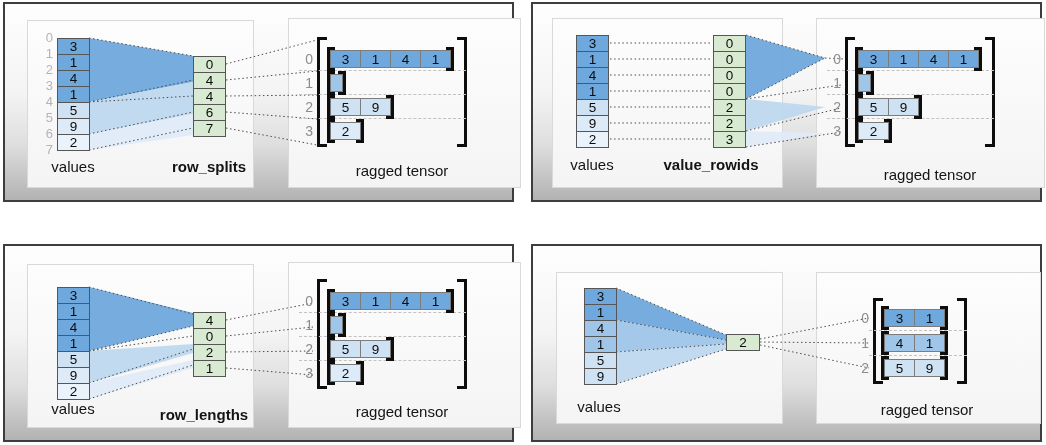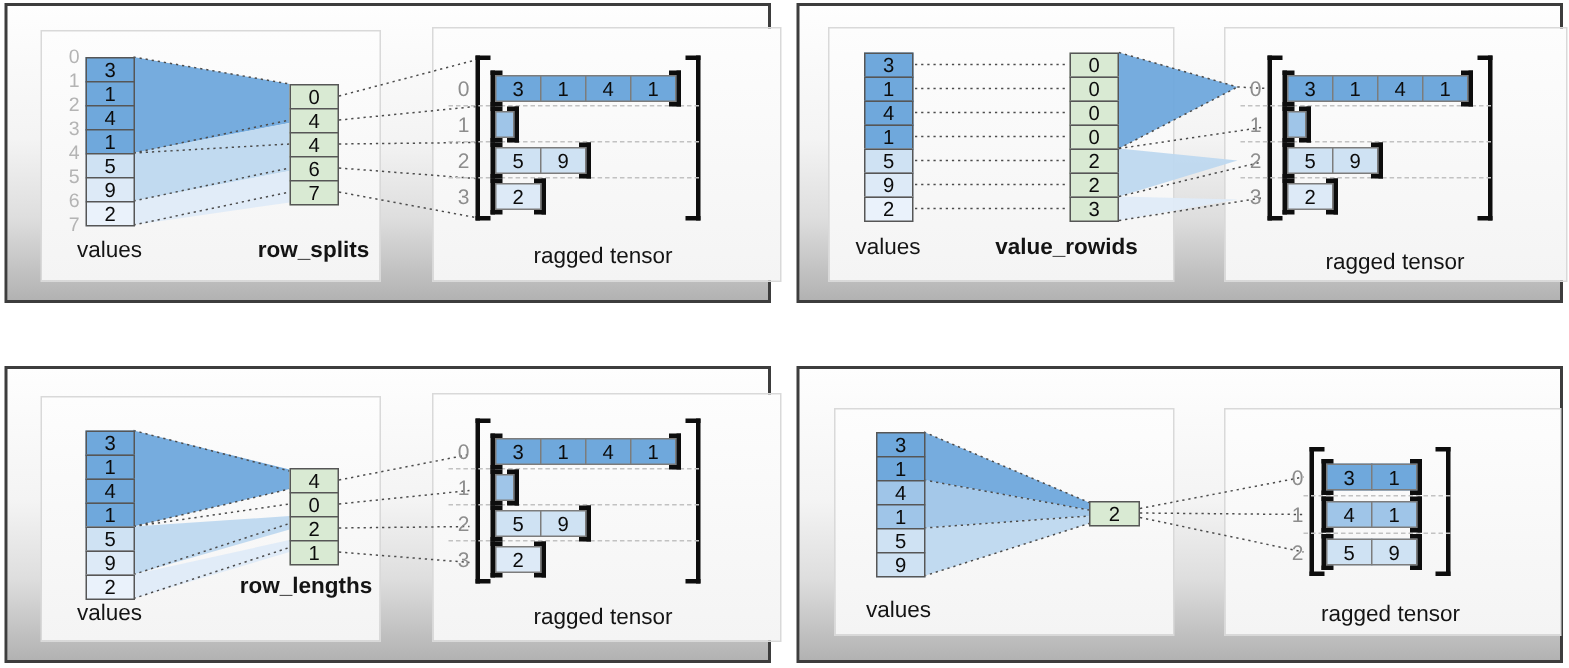--- a/index.html
+++ b/index.html
@@ -256,21 +256,21 @@
       <div class="cell" data-shade="light2">9</div>
       <div class="cell" data-shade="xlight">2</div>
     </div>
   <div class="label" style="left:68px;top:154px">values</div>
   <div class="col green" style="left:188px;top:66px">
       <div class="cell">4</div>
       <div class="cell">0</div>
       <div class="cell">2</div>
       <div class="cell">1</div>
     </div>
-  <div class="label bold" style="left:199px;top:136px">row_lengths</div>
+  <div class="label bold" style="left:199px;top:160px">row_lengths</div>
   <div class="tindexcol" style="left:284px;top:43px;width:24px">
       <div class="tidx">0</div>
       <div class="tidx">1</div>
       <div class="tidx">2</div>
       <div class="tidx">3</div>
     </div>
   <div class="obracket l" style="left:312px;top:33px;height:110px"></div>
   <div class="obracket r" style="left:452px;top:33px;height:110px"></div>
   <div class="sep" style="left:294px;top:66px;width:167px"></div>
   <div class="sep" style="left:294px;top:90px;width:167px"></div>

